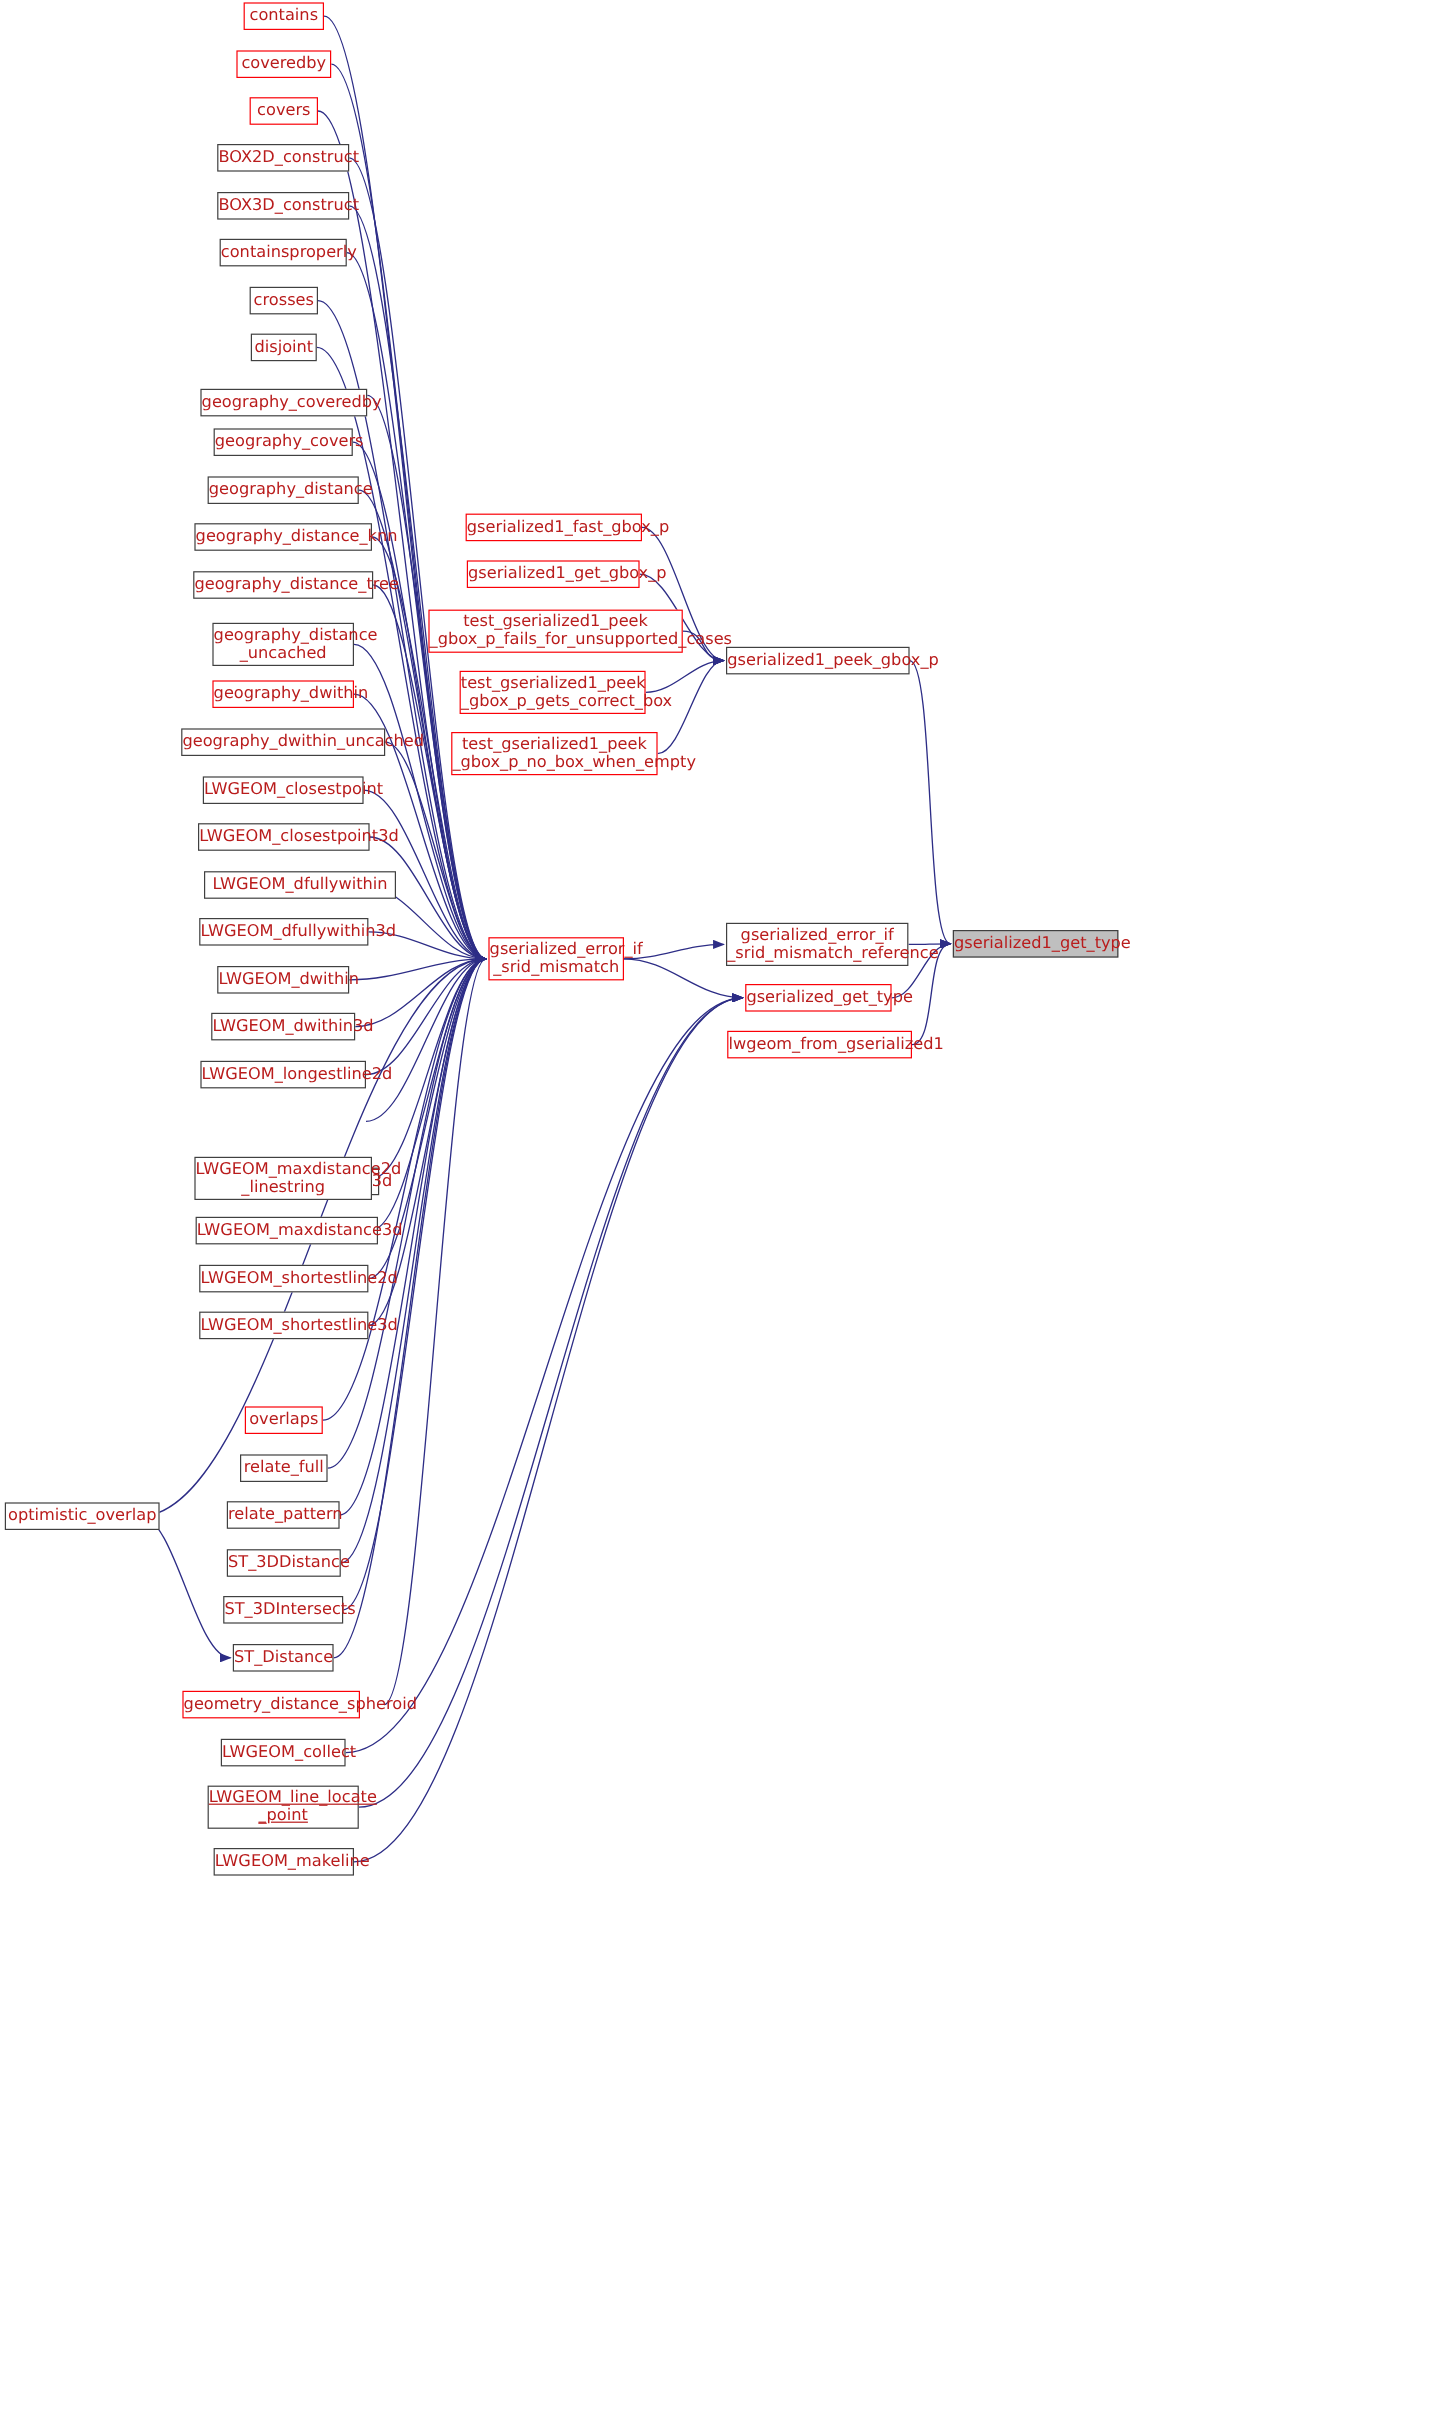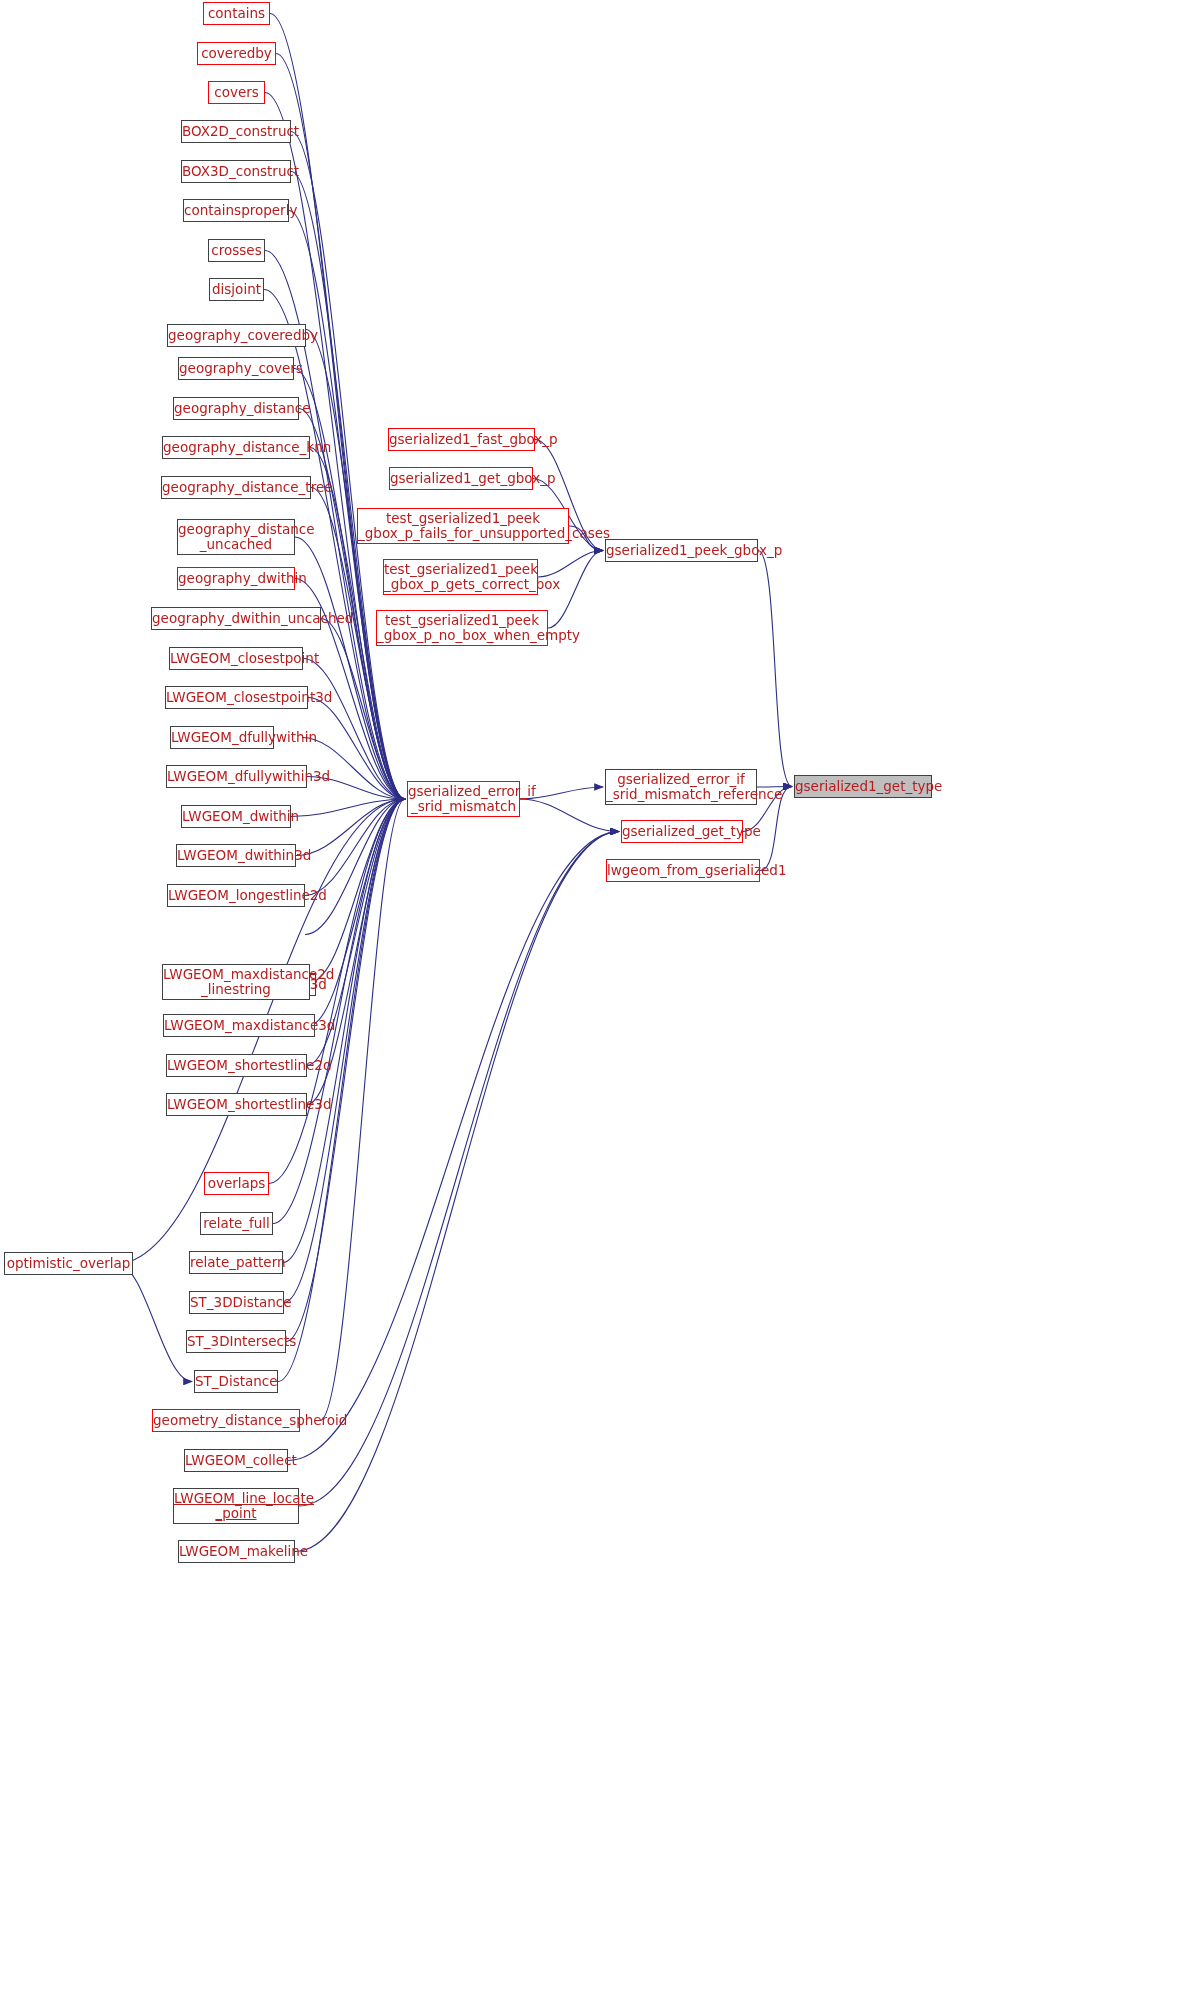--- a/index.html
+++ b/index.html
@@ -128,21 +128,21 @@
     <div class="node" style="left: 178px; top: 357px; width: 116px; height: 23px;"><span class="lbl">geography_covers</span></div>
     <div class="node" style="left: 173px; top: 397px; width: 126px; height: 23px;"><span class="lbl">geography_distance</span></div>
     <div class="node" style="left: 162px; top: 436px; width: 148px; height: 23px;"><span class="lbl">geography_distance_knn</span></div>
     <div class="node" style="left: 161px; top: 476px; width: 150px; height: 23px;"><span class="lbl">geography_distance_tree</span></div>
     <div class="node" style="left: 177px; top: 519px; width: 118px; height: 36px;"><span class="lbl">geography_distance
 _uncached</span></div>
     <div class="node red" style="left: 177px; top: 567px; width: 118px; height: 23px;"><span class="lbl">geography_dwithin</span></div>
     <div class="node" style="left: 151px; top: 607px; width: 170px; height: 23px;"><span class="lbl">geography_dwithin_uncached</span></div>
     <div class="node" style="left: 169px; top: 647px; width: 134px; height: 23px;"><span class="lbl">LWGEOM_closestpoint</span></div>
     <div class="node" style="left: 165px; top: 686px; width: 143px; height: 23px;"><span class="lbl">LWGEOM_closestpoint3d</span></div>
-    <div class="node" style="left: 170px; top: 726px; width: 104px; height: 23px;"><span class="lbl">LWGEOM_dfullywithin</span></div>
+    <div class="node" style="left: 170px; top: 726px; width: 160px; height: 23px;"><span class="lbl">LWGEOM_dfullywithin</span></div>
     <div class="node" style="left: 166px; top: 765px; width: 141px; height: 23px;"><span class="lbl">LWGEOM_dfullywithin3d</span></div>
     <div class="node" style="left: 181px; top: 805px; width: 110px; height: 23px;"><span class="lbl">LWGEOM_dwithin</span></div>
     <div class="node" style="left: 176px; top: 844px; width: 120px; height: 23px;"><span class="lbl">LWGEOM_dwithin3d</span></div>
     <div class="node" style="left: 167px; top: 884px; width: 138px; height: 23px;"><span class="lbl">LWGEOM_longestline2d</span></div>
     <div class="node" style="left: 167px; top: 973px; width: 149px; height: 23px;"><span class="lbl">LWGEOM_longestline3d</span></div>
     <div class="node" style="left: 162px; top: 964px; width: 148px; height: 36px;"><span class="lbl">LWGEOM_maxdistance2d
 _linestring</span></div>
     <div class="node" style="left: 163px; top: 1014px; width: 152px; height: 23px;"><span class="lbl">LWGEOM_maxdistance3d</span></div>
     <div class="node" style="left: 166px; top: 1054px; width: 141px; height: 23px;"><span class="lbl">LWGEOM_shortestline2d</span></div>
     <div class="node" style="left: 166px; top: 1093px; width: 141px; height: 23px;"><span class="lbl">LWGEOM_shortestline3d</span></div>

